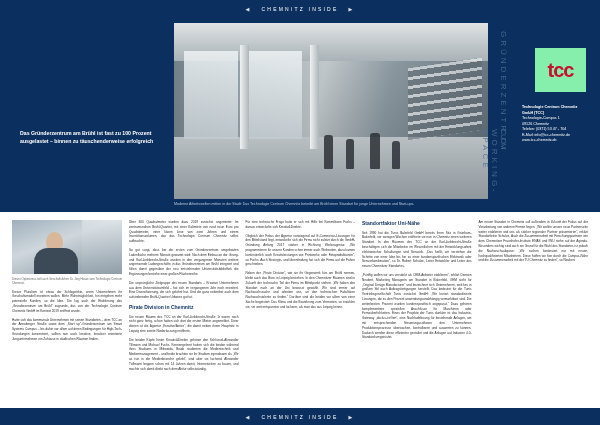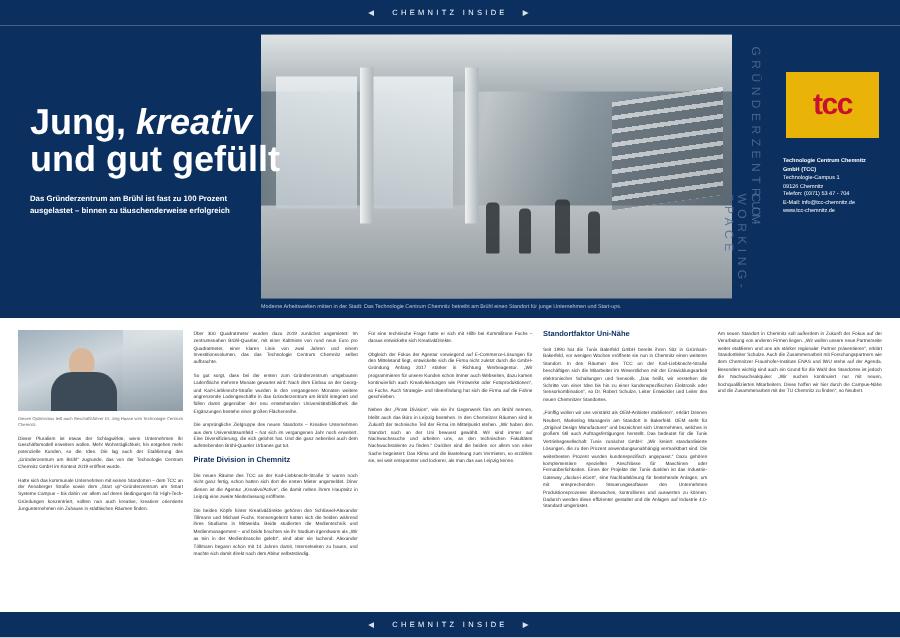--- a/index.html
+++ b/index.html
@@ -159,23 +159,23 @@
     writing-mode: vertical-rl;
     text-transform: uppercase;
     opacity: .85;
   }
 
   
   .logo-box {
     position: absolute;
     right: 14px;
     top: 31px;
-    width: 62px;
+    width: 51px;
     height: 44px;
-    background: #eab308;
+    background: #86efac;
     display: flex;
     align-items: center;
     justify-content: center;
   }
   .logo-mark {
     font-size: 20px;
     font-weight: 700;
     color: #c8102e;
     letter-spacing: -1px;
     font-family: "Liberation Sans", sans-serif;
@@ -277,24 +277,20 @@
       <div class="ph-stair"></div>
       <div class="ph-person" style="left:150px; width:9px; height:34px;"></div>
       <div class="ph-person" style="left:172px; width:8px; height:30px;"></div>
       <div class="ph-person" style="left:196px; width:10px; height:36px;"></div>
       <div class="ph-person" style="left:218px; width:8px; height:28px;"></div>
     </div>
 
     <div class="vert-word">GRÜNDERZENTRUM</div>
     <div class="vert-word2">CO-WORKING-SPACE</div>
 
-    <div class="hero-title">
-      <span class="l1"><span>Jung, </span><em>kreativ</em></span>
-      <span class="l2">und gut gefüllt</span>
-    </div>
 
     <div class="hero-sub">Das Gründerzentrum am Brühl ist fast zu 100 Prozent ausgelastet – binnen zu täuschenderweise erfolgreich</div>
     <div class="hero-caption">Moderne Arbeitswelten mitten in der Stadt: Das Technologie Centrum Chemnitz betreibt am Brühl einen Standort für junge Unternehmen und Start-ups.</div>
 
     <div class="logo-box">
       <span class="logo-mark">tcc</span>
     </div>
 
     <div class="logo-addr">
       <div class="strong">Technologie Centrum Chemnitz GmbH (TCC)</div>

